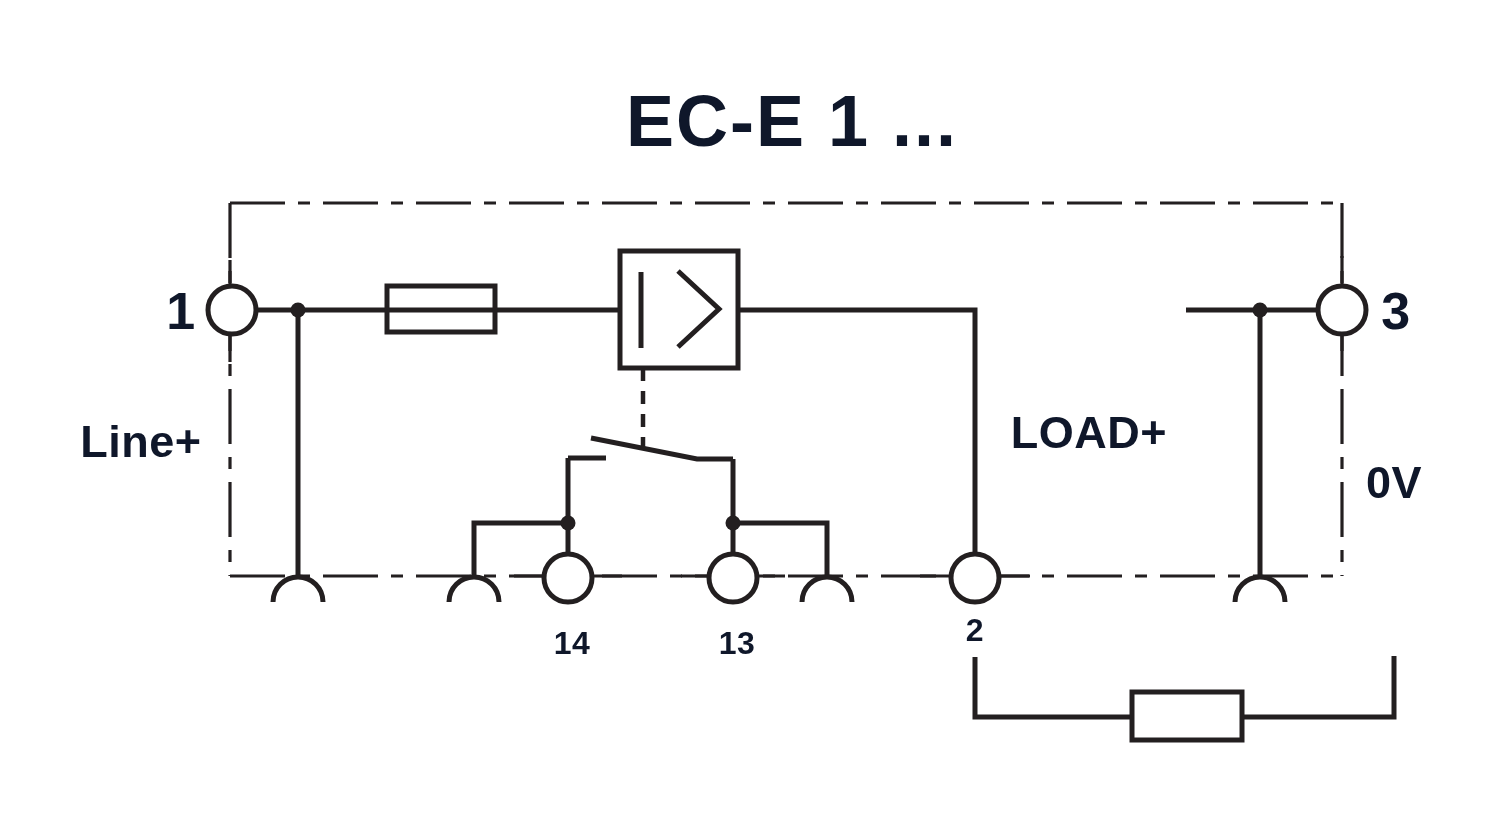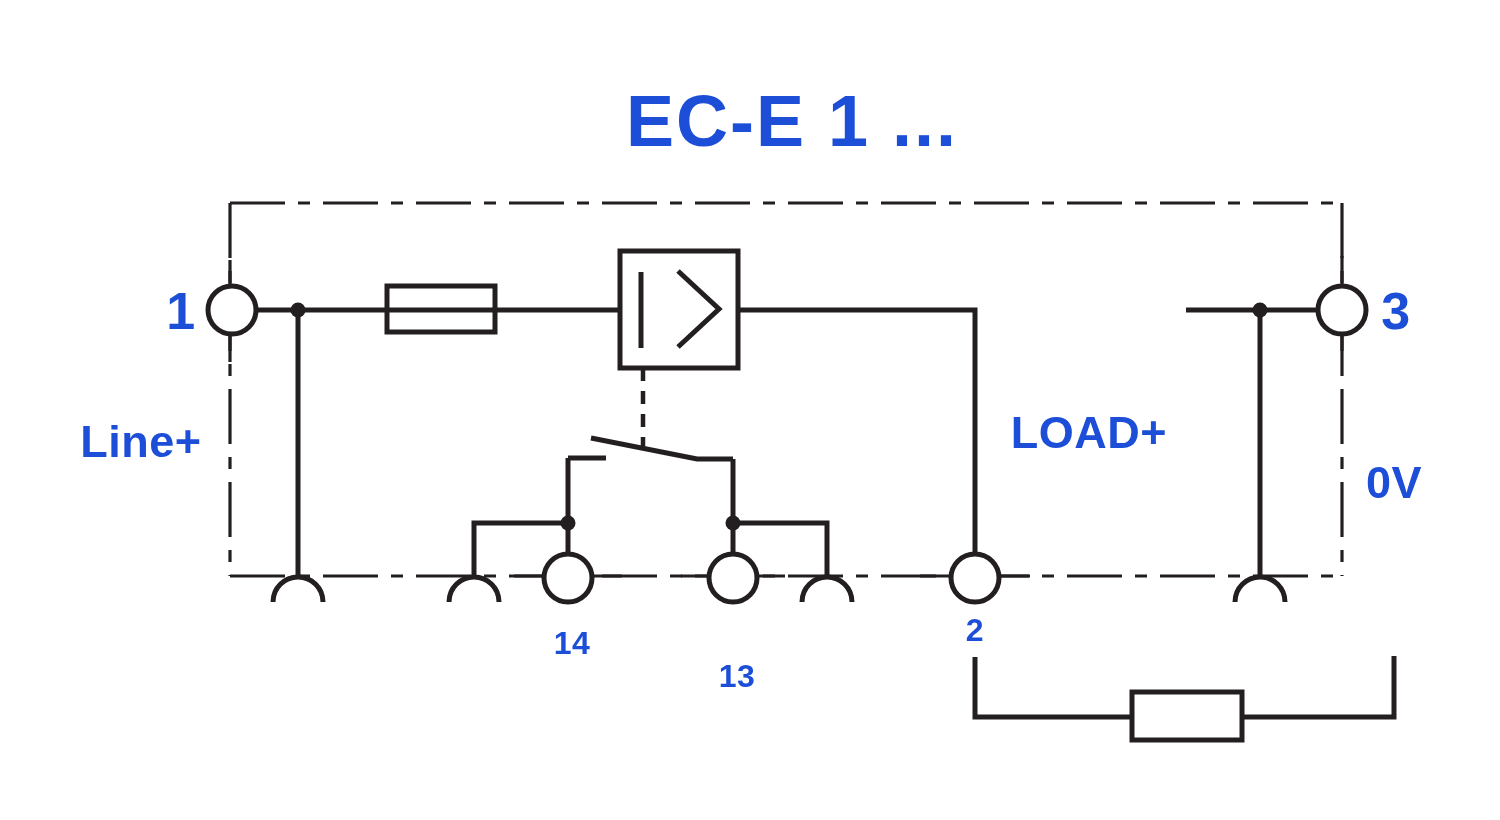--- a/index.html
+++ b/index.html
@@ -16,21 +16,21 @@
     overflow: hidden;
   }
   #schematic-svg {
     position: absolute;
     left: 0;
     top: 0;
   }
   .lbl {
     position: absolute;
     transform: translate(-50%, -50%);
-    color: #1d4ed8;
+    color: #0f172a;
     font-weight: bold;
     white-space: nowrap;
     line-height: 1;
     letter-spacing: 0.5px;
   }
   .lbl-title    { font-size: 72px; letter-spacing: 2px; }
   .lbl-terminal { font-size: 52px; }
   .lbl-terminal-sm { font-size: 32px; }
   .lbl-net      { font-size: 45px; }
 </style>
@@ -96,21 +96,21 @@
   </svg>
 
   <div class="lbl lbl-title" style="left:792px; top:121px;">EC-E 1 ...</div>
 
   <div class="lbl lbl-terminal" style="left:181px; top:311px;">1</div>
 
   <div class="lbl lbl-terminal" style="left:1396px; top:311px;">3</div>
 
   <div class="lbl lbl-terminal-sm" style="left:572px; top:643px;">14</div>
 
-  <div class="lbl lbl-terminal-sm" style="left:737px; top:643px;margin-top:33px;">13</div>
+  <div class="lbl lbl-terminal-sm" style="left:737px; top:643px;">13</div>
 
   <div class="lbl lbl-terminal-sm" style="left:975px; top:630px;">2</div>
 
   <div class="lbl lbl-net" style="left:1089px; top:432px;">LOAD+</div>
 
   <div class="lbl lbl-net" style="left:141px; top:441px;">Line+</div>
 
   <div class="lbl lbl-net" style="left:1394px; top:482px;">0V</div>
 
 </div>

